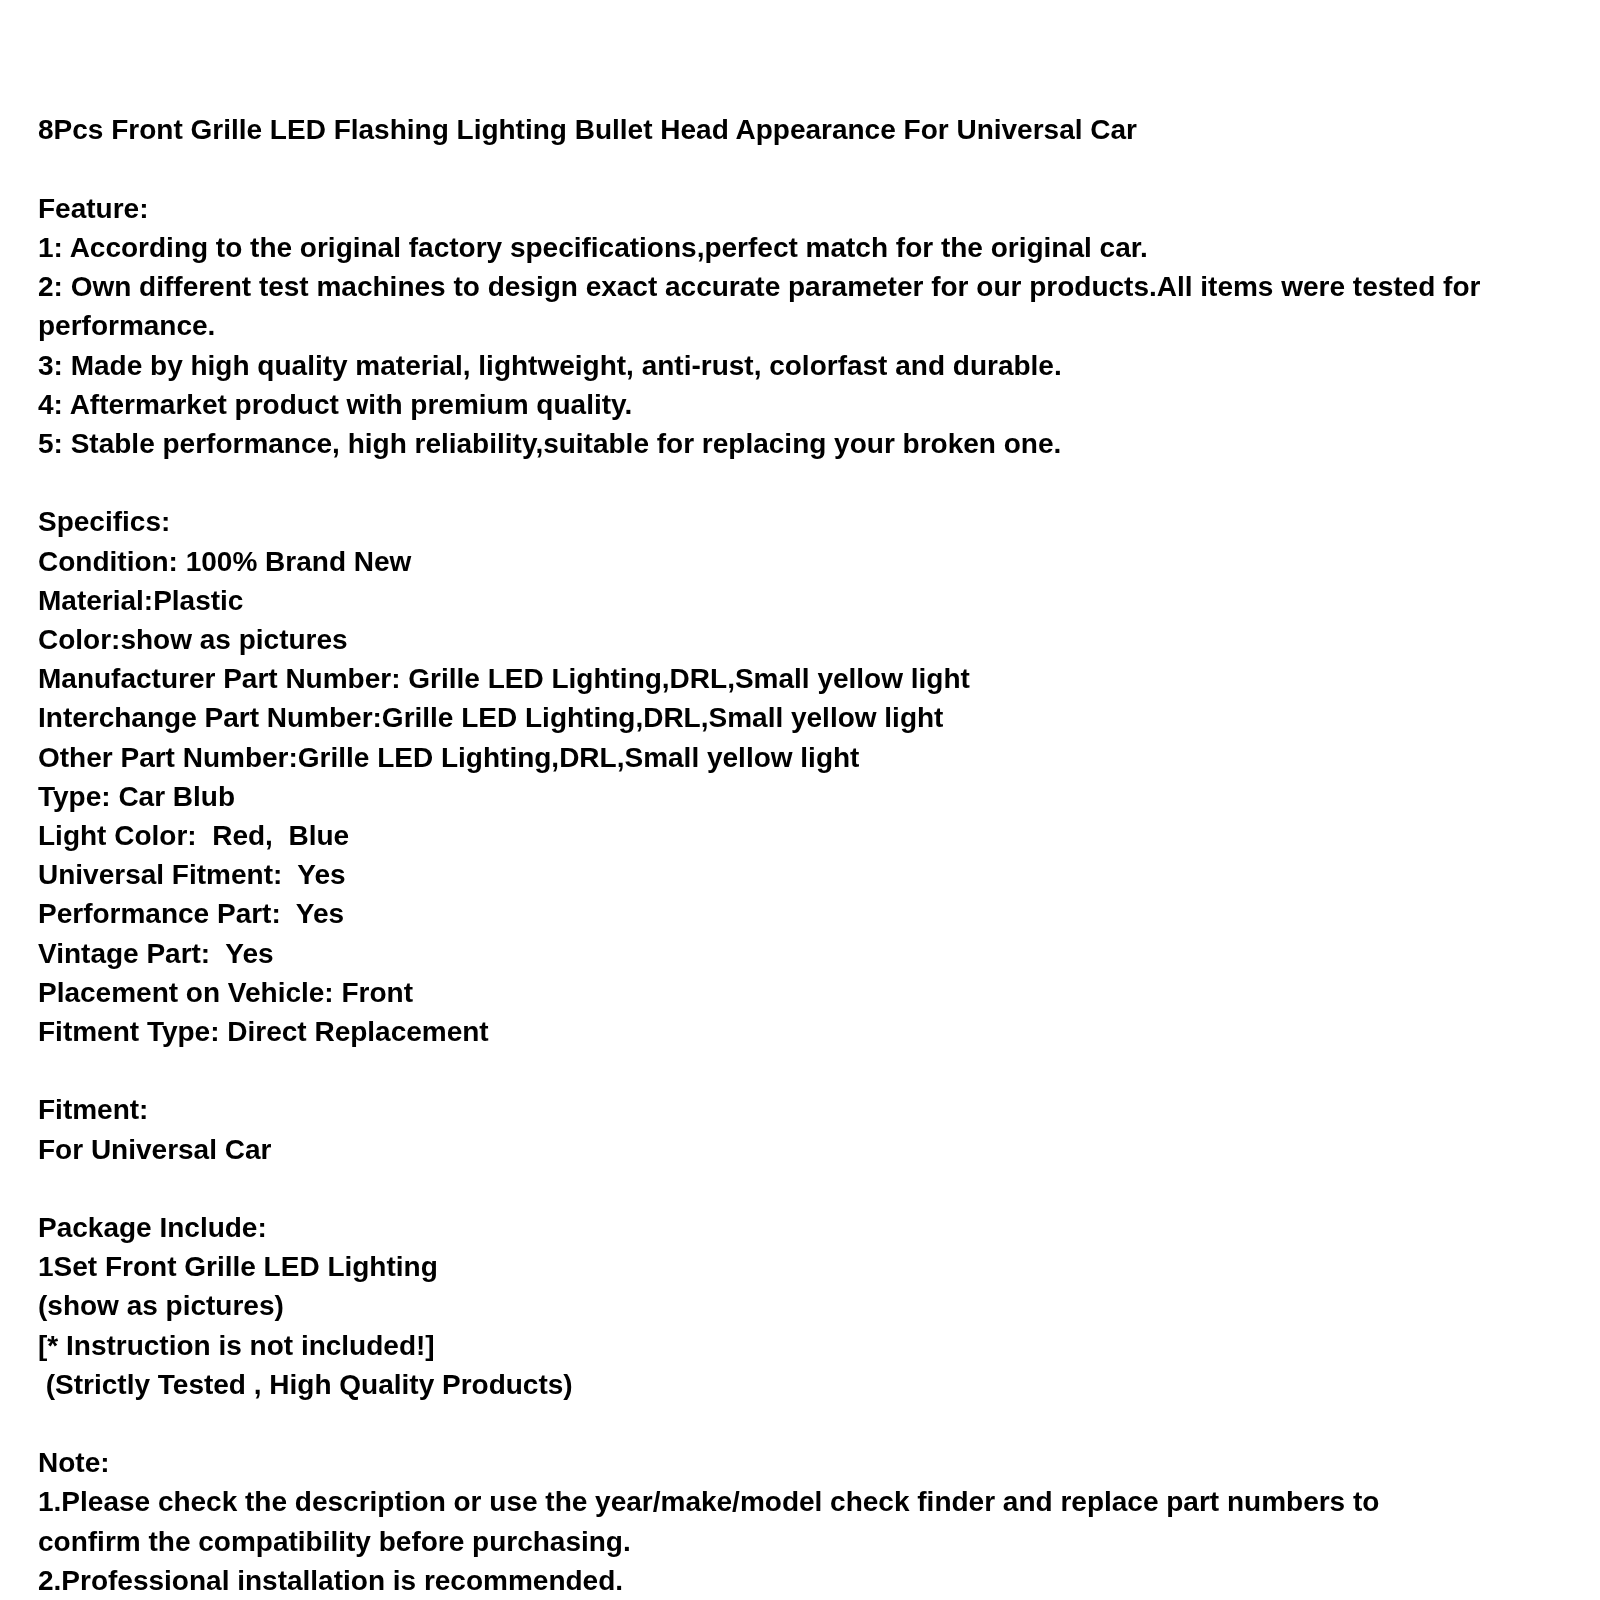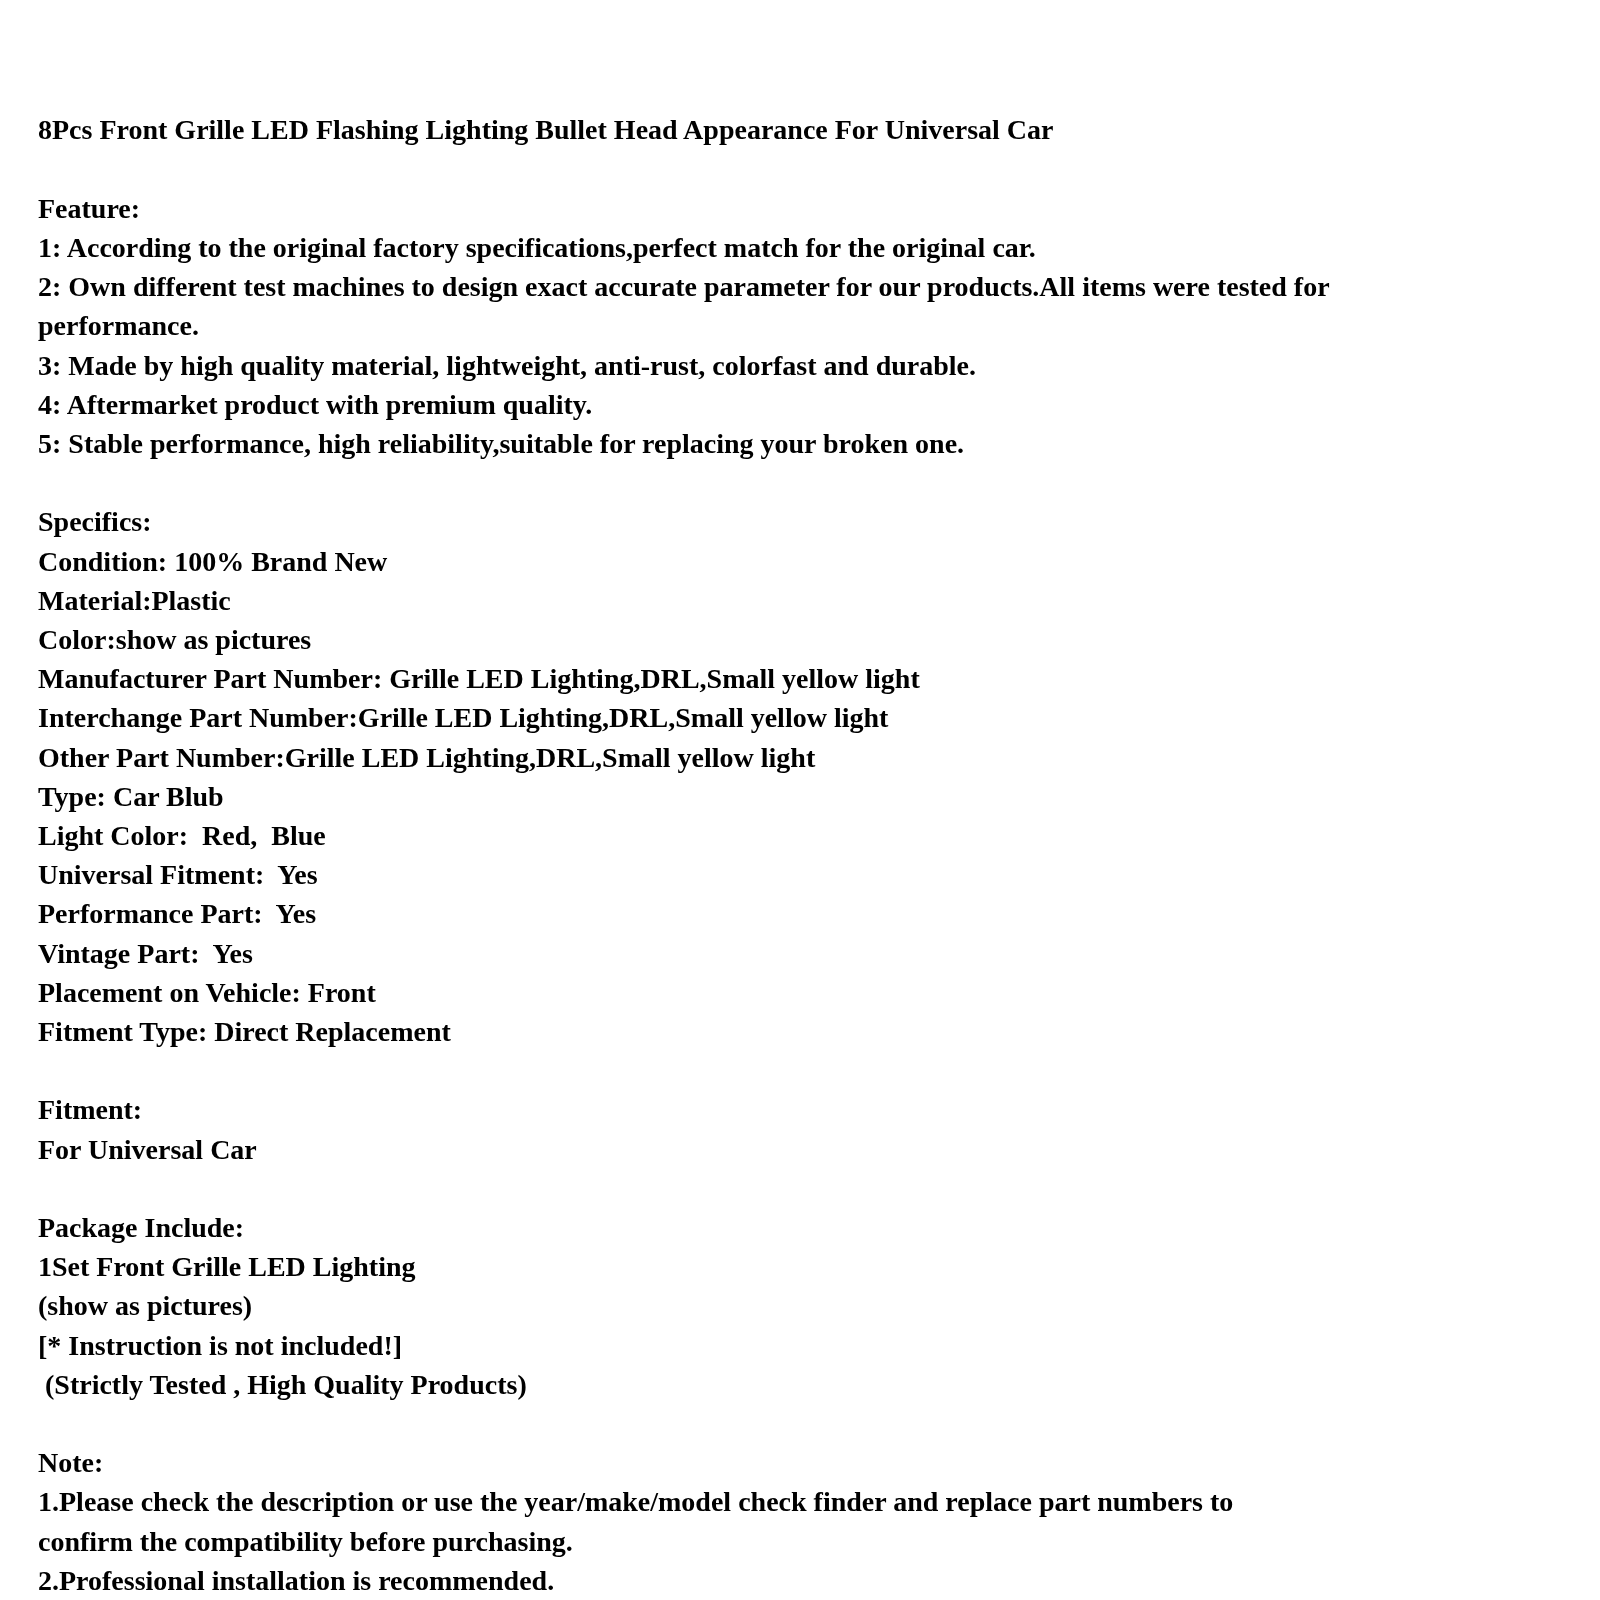--- a/index.html
+++ b/index.html
@@ -19,21 +19,20 @@
     padding: 32px 30px 40px 38px;
     font-family: "Liberation Sans", "DejaVu Sans", sans-serif;
     font-weight: 700;
     font-size: 28px;
     line-height: 39.2px;
     color: #000000;
     white-space: pre;
   }
   .doc-section {
     margin: 0 0 39.2px 0;
-    font-family: Liberation Serif, serif;
   }
   .doc-section:last-child {
     margin-bottom: 0;
   }
   .line {
     min-height: 39.2px;
   }
 </style>
 </head>
 <body>

